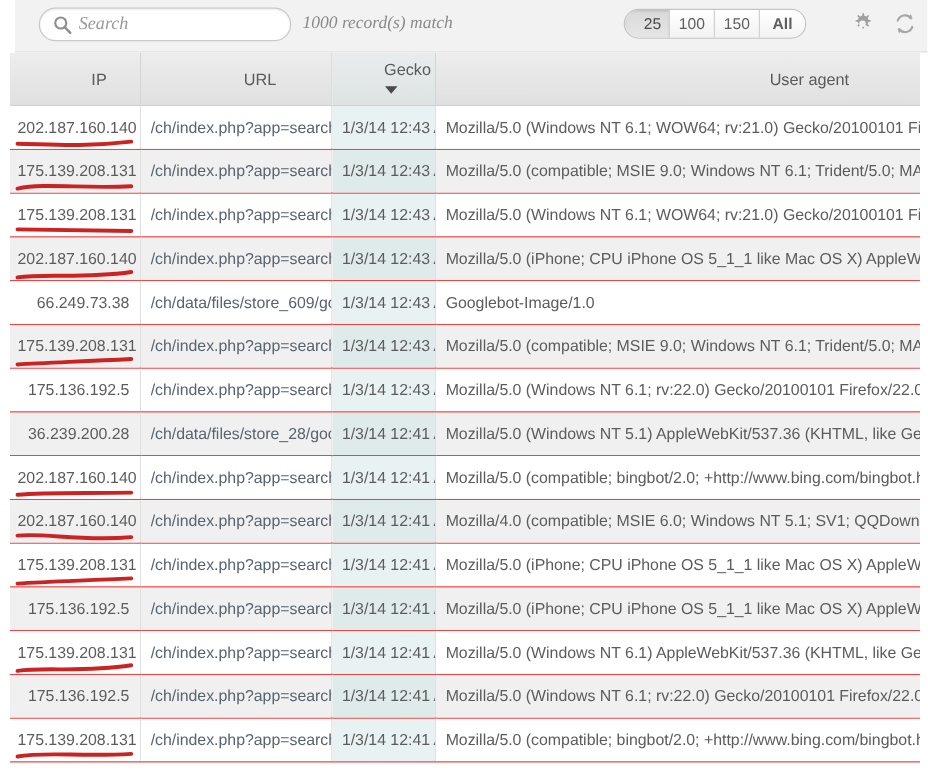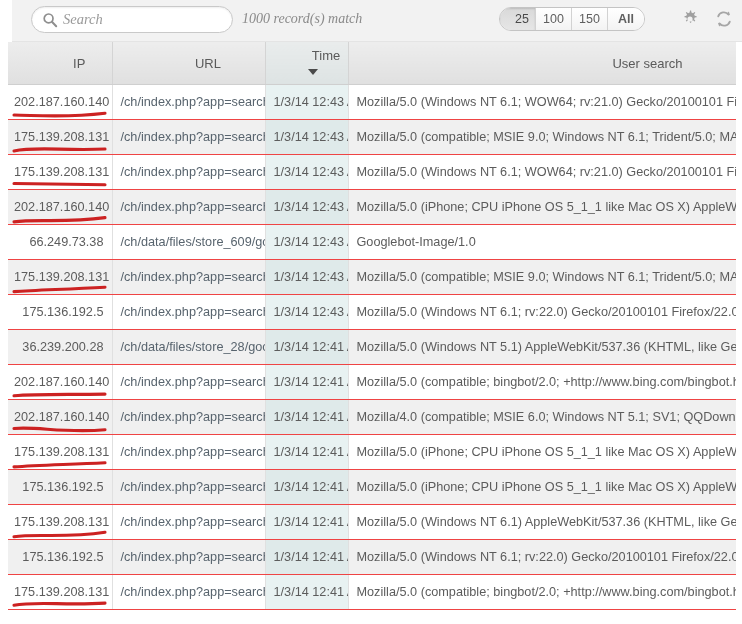--- a/index.html
+++ b/index.html
@@ -206,25 +206,25 @@
       </colgroup>
       <thead>
         <tr>
           <th>
             <span class="th-label">IP</span>
           </th>
           <th>
             <span class="th-label">URL</span>
           </th>
           <th class="sorted">
-            <span class="th-label">Time</span>
+            <span class="th-label">Gecko</span>
             <span class="sort-caret"></span>
           </th>
           <th>
-            <span class="th-label">User search</span>
+            <span class="th-label">User agent</span>
           </th>
         </tr>
       </thead>
       <tbody id="tbody">
           <tr class="odd">
             <td class="col-ip">202.187.160.140<span class="underline">
                 <svg width="96" height="14" viewBox="0 0 96 14">
                   <path d="M2 7.0 C 24 7.2, 53 10.0, 93 5.3" fill="none" stroke="#cc2222" stroke-width="3.1" stroke-linecap="round"></path>
                 </svg>
               </span></td>

